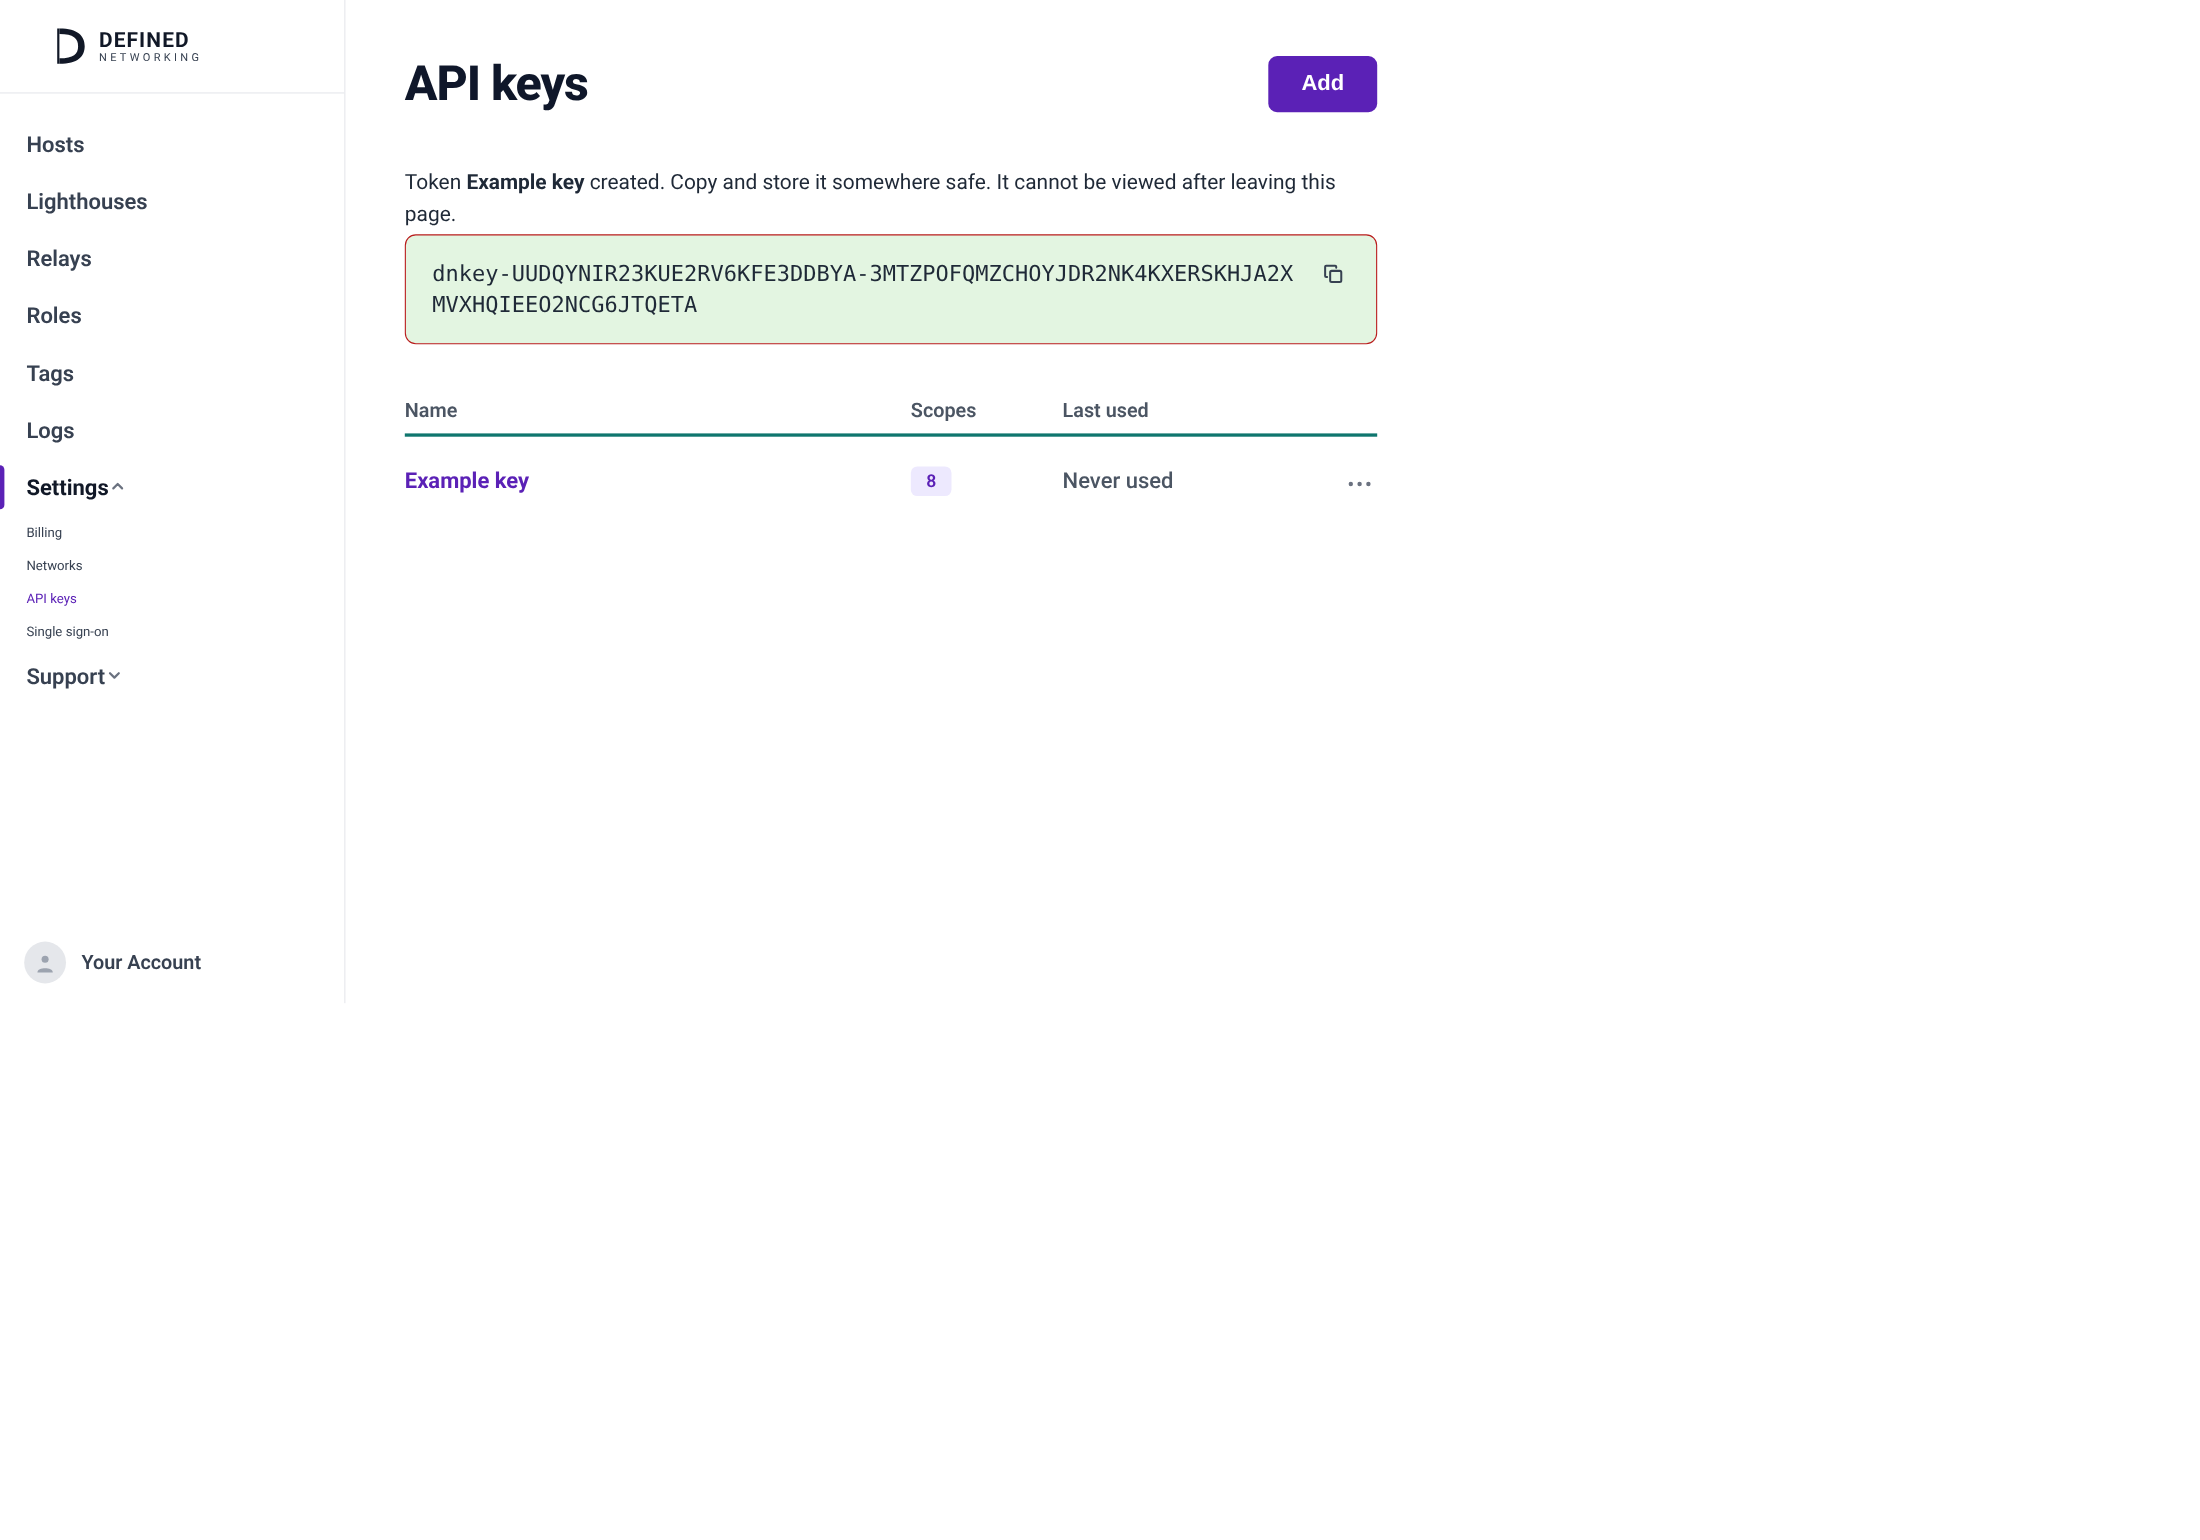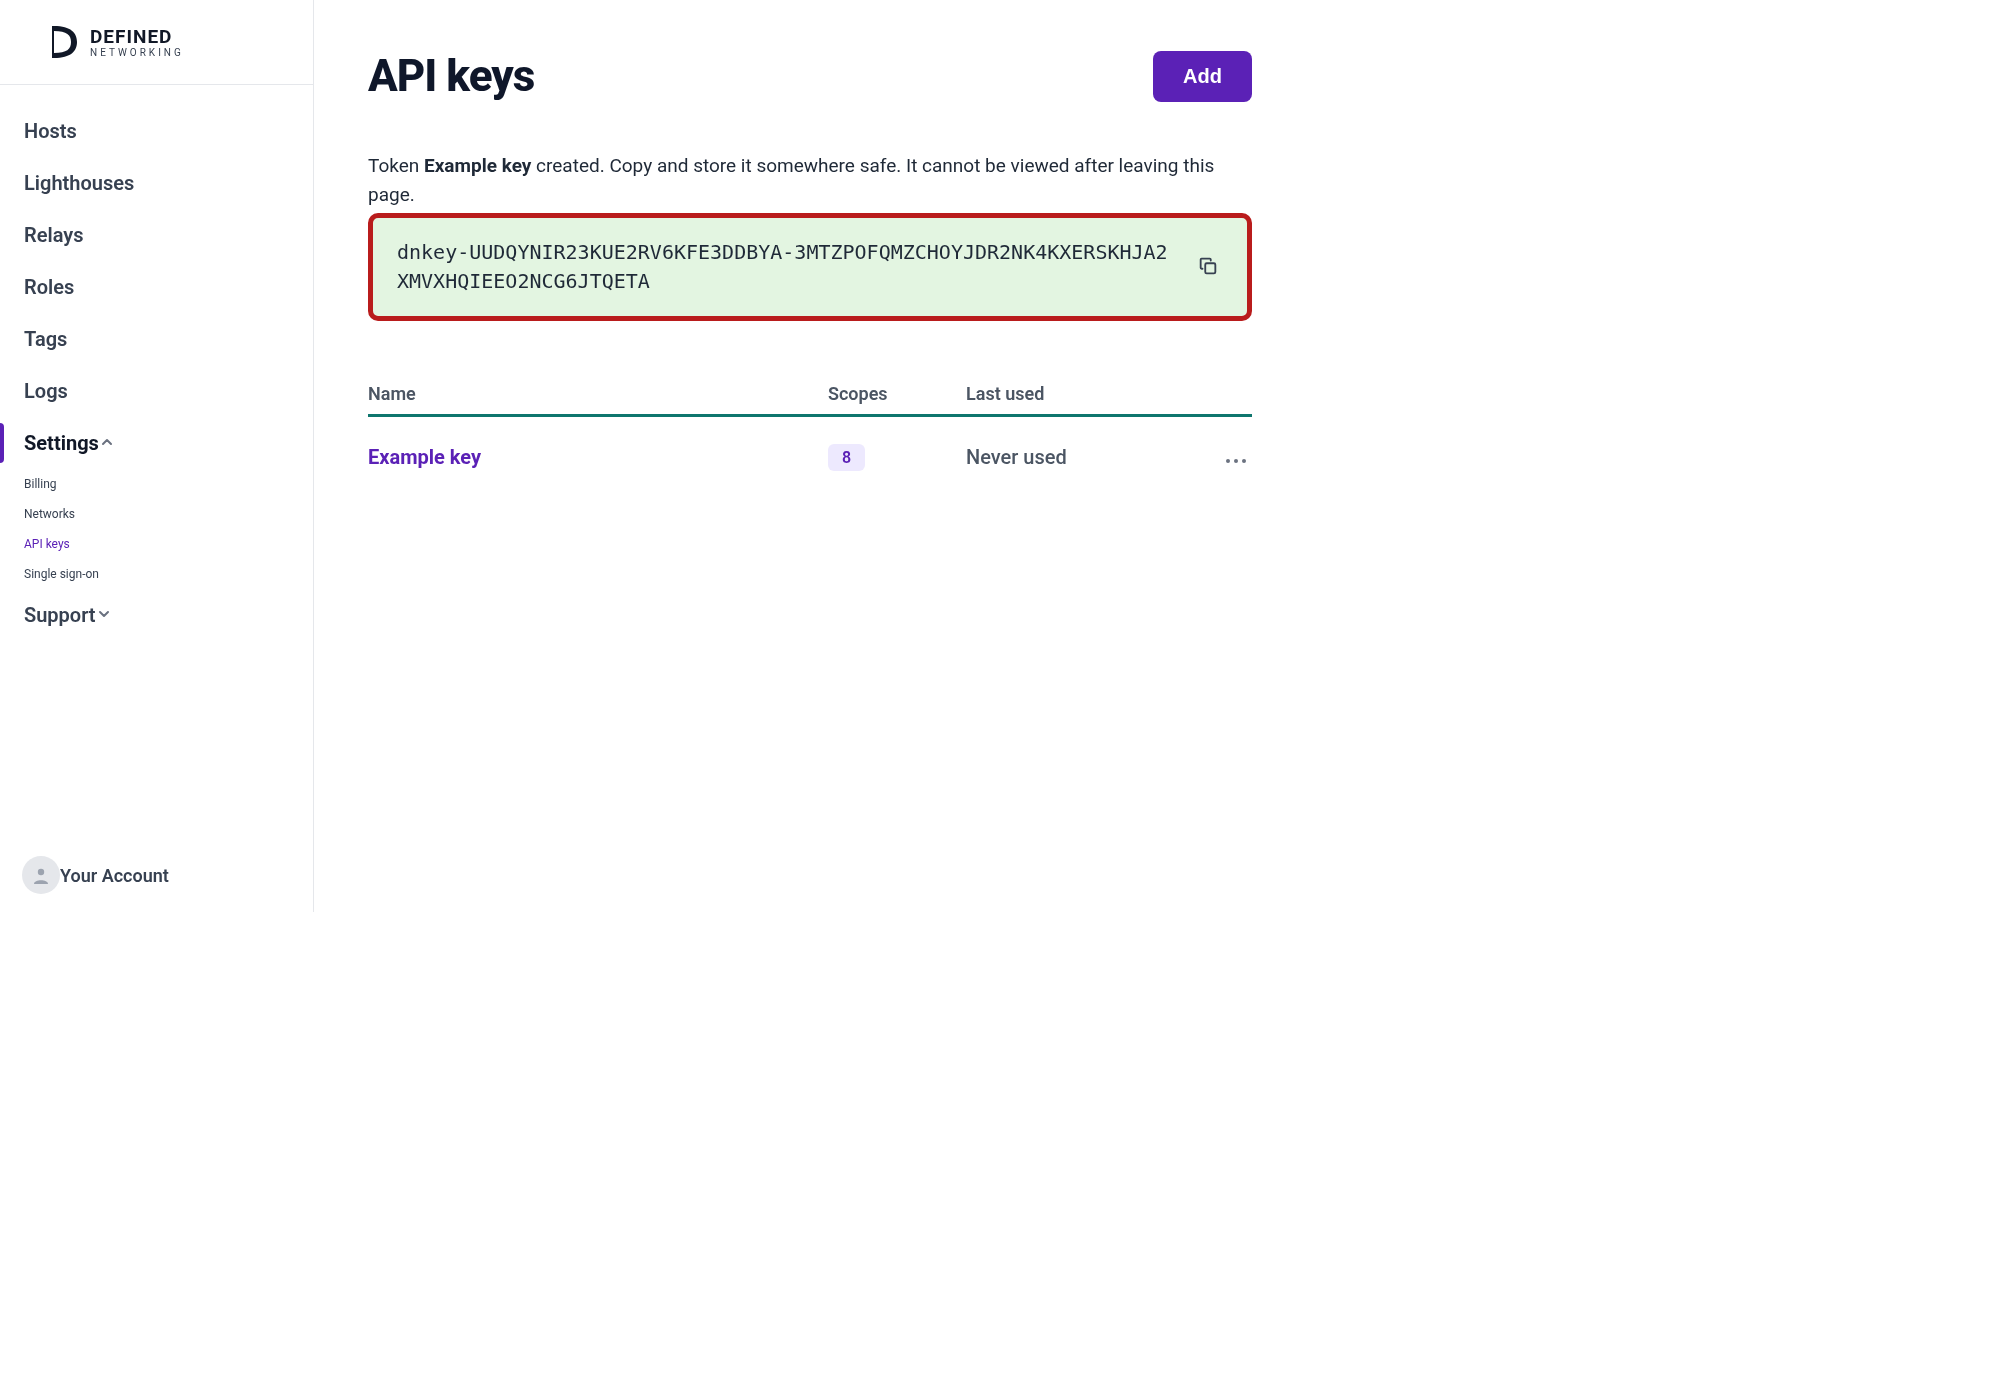--- a/index.html
+++ b/index.html
@@ -96,20 +96,21 @@
       font-weight: 400;
       color: #374151;
       cursor: pointer;
     }
     .sub-item.active {
       color: #5b21b6;
     }
     .account-row {
       display: flex;
       align-items: center;
+      gap: 14px;
       padding: 18px 22px;
       border-top: none;
       position: absolute;
       bottom: 0;
       left: 0;
       right: 0;
     }
     .avatar {
       width: 38px;
       height: 38px;
@@ -152,28 +153,28 @@
       cursor: pointer;
     }
     .notice {
       font-size: 19px;
       color: #1f2937;
       margin-bottom: 4px;
       line-height: 1.5;
     }
     .token-box {
       background: #e3f5e1;
-      border: 5px solid #b91c1c;
+      border: 1px solid #b91c1c;
       border-radius: 10px;
       padding: 20px 24px;
       display: flex;
-      align-items: center;
+      align-items: flex-start;
       justify-content: space-between;
       gap: 20px;
-      margin-bottom: 52px;
+      margin-bottom: 40px;
     }
     .token-text {
       font-family: ui-monospace, SFMono-Regular, Menlo, Monaco, Consolas, monospace;
       font-size: 20px;
       color: #1f2937;
       word-break: break-all;
       line-height: 1.45;
       flex: 1;
     }
     .copy-btn {

